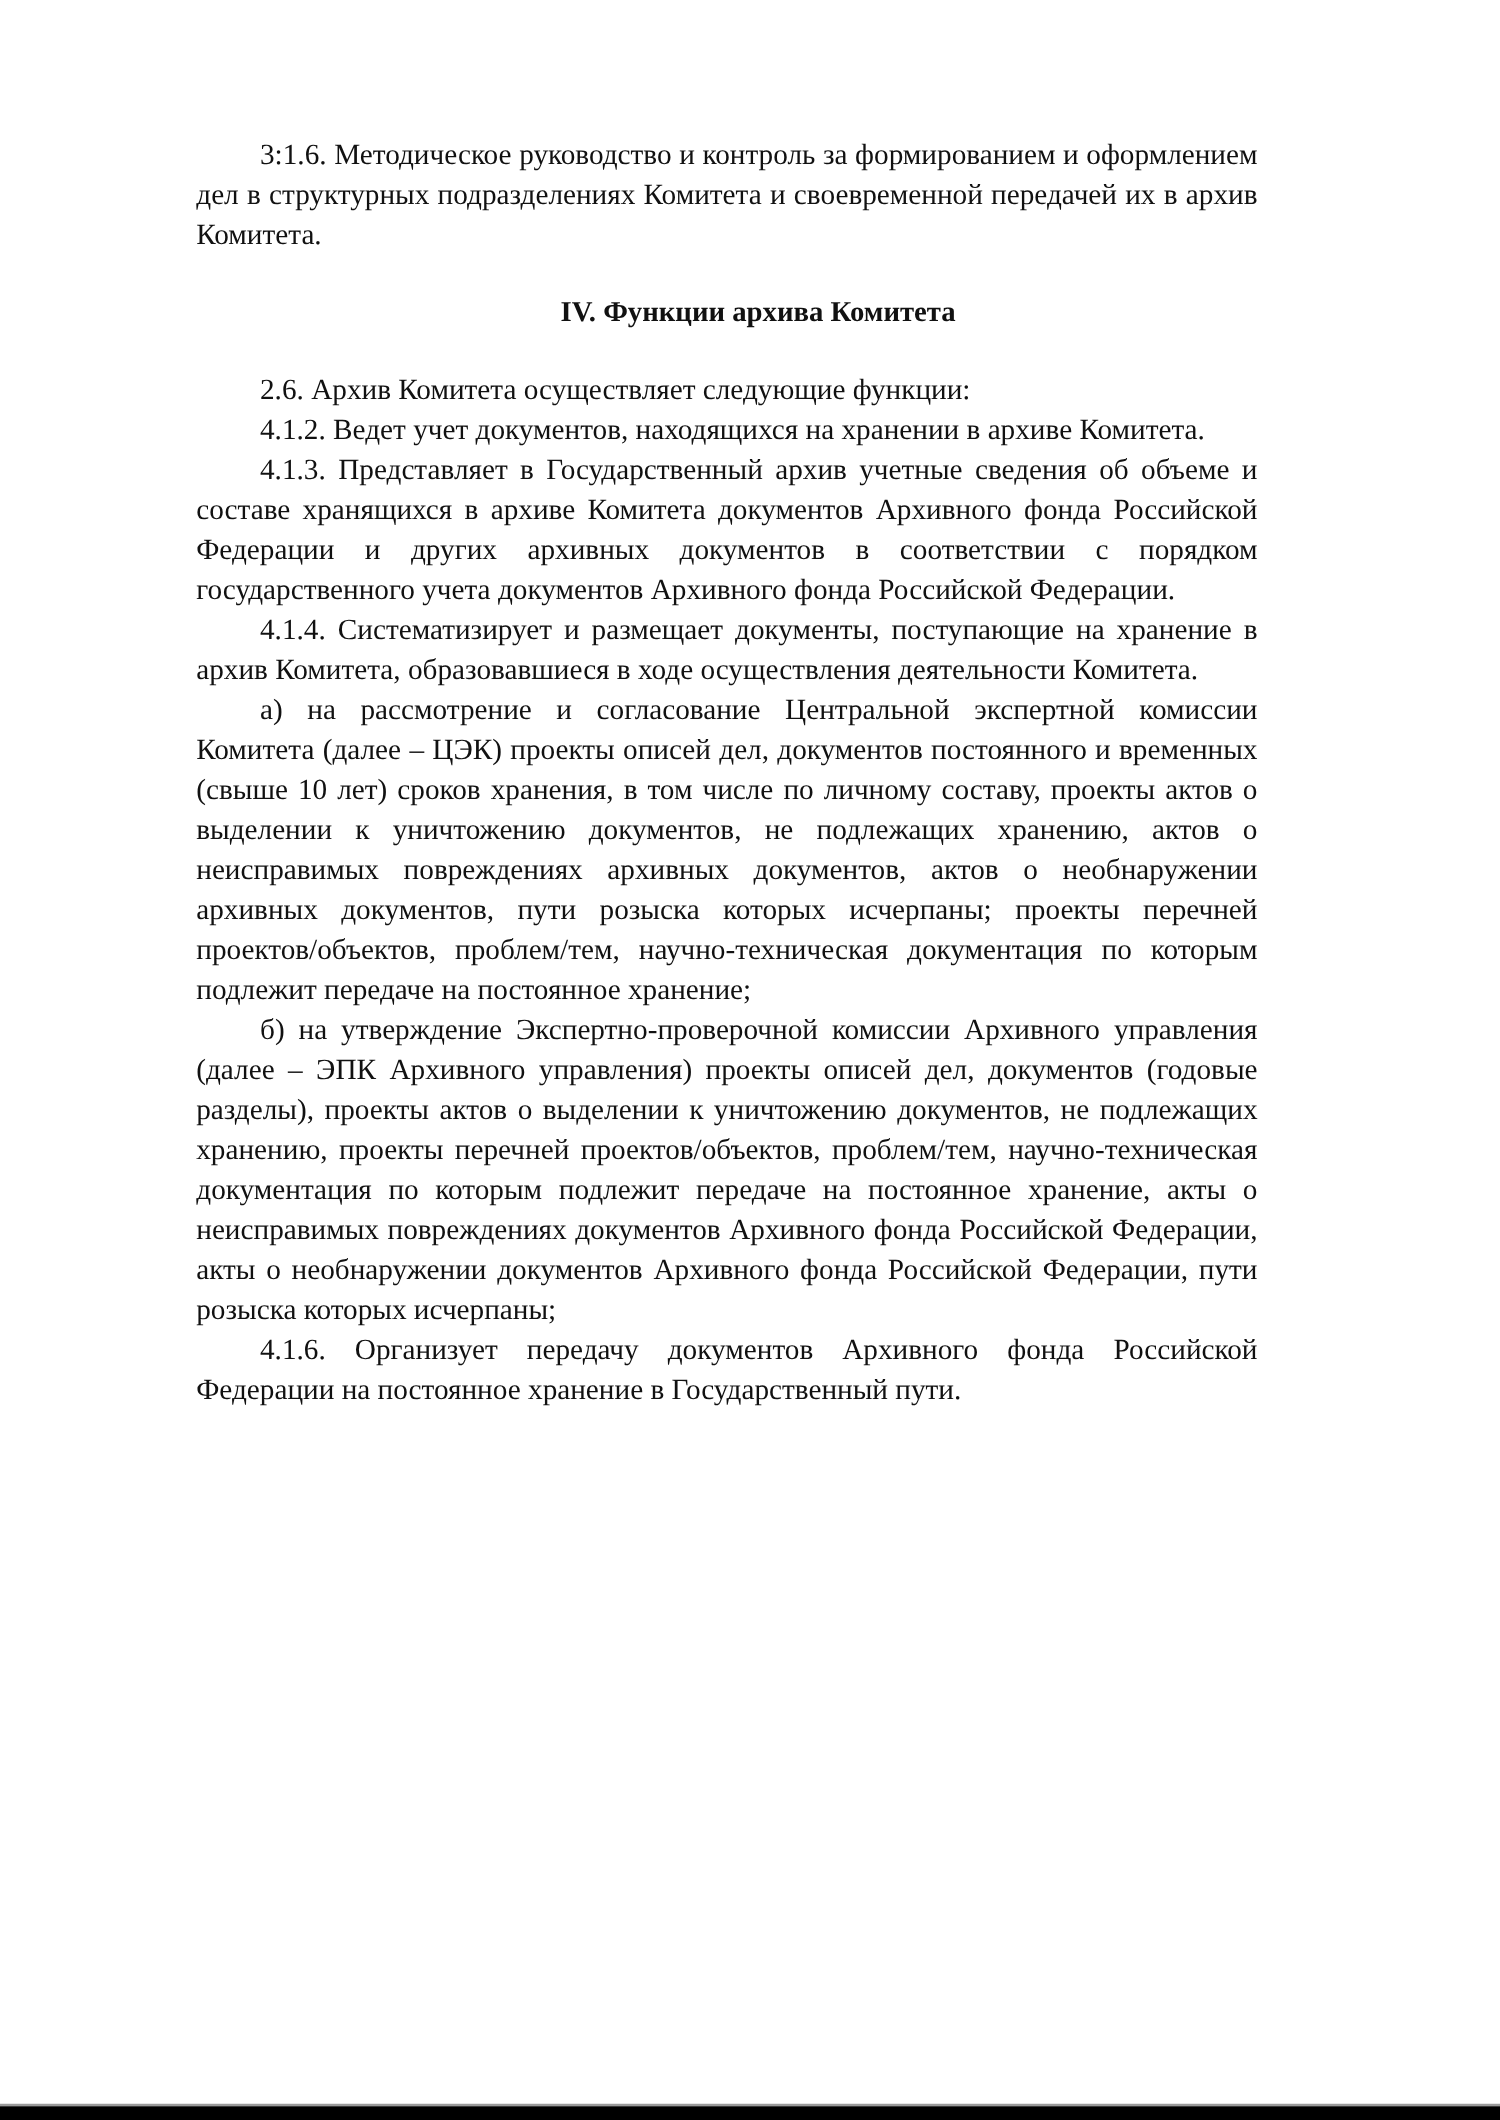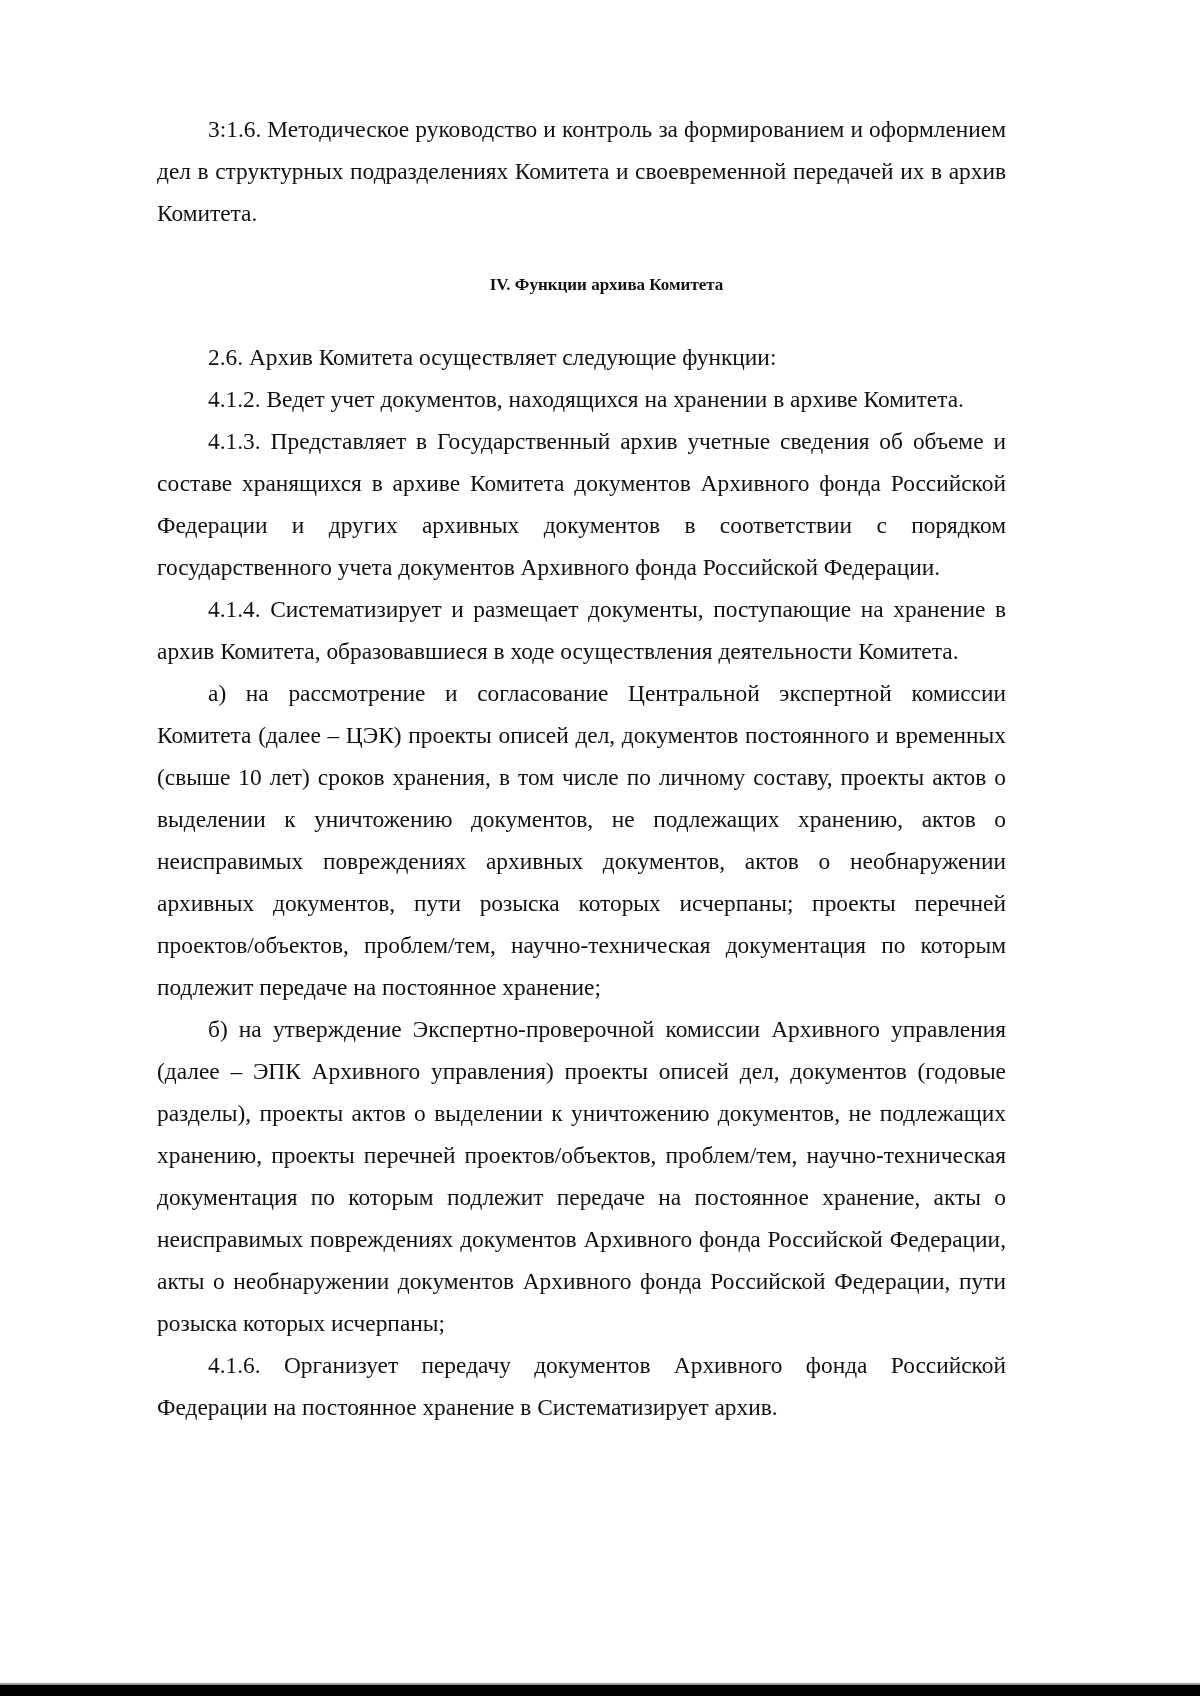--- a/index.html
+++ b/index.html
@@ -2,27 +2,27 @@
 <html><head>
 <meta charset="utf-8">
 <style>
   html, body { margin: 0; padding: 0; }
   body {
     width: 1200px; height: 1696px; background: #ffffff; position: relative; overflow: hidden;
     font-family: "Liberation Serif", "DejaVu Serif", serif; color: #111111;
   }
   .page-text {
     position: absolute; left: 157px; top: 108px; width: 849px;
-    font-size: 23.4px; line-height: 42px; letter-spacing: 0px;
+    font-size: 23.4px; line-height: 32px; letter-spacing: 0px;
   }
   .p {
     margin: 0; text-align: justify; text-indent: 51px;
   }
   .heading {
-    margin: 0; text-align: center; font-weight: bold; font-size: 17px;
+    margin: 0; text-align: center; font-weight: bold; font-size: 23px;
     padding-top: 30px; padding-bottom: 30px; padding-left: 50px;
   }
   .bottom-band {
     position: absolute; left: 0; bottom: 0; width: 1200px; height: 11px; background: #000000;
   }
   .bottom-band-edge {
     position: absolute; left: 0; bottom: 11px; width: 1200px; height: 2px; background: #9a9a9a;
   }
 </style>
 </head>
@@ -30,17 +30,17 @@
 
 <div class="page-text">
   <p class="p">3:1.6. Методическое руководство и контроль за формированием и оформлением дел в структурных подразделениях Комитета и своевременной передачей их в архив Комитета.</p>
   <p class="heading">IV. Функции архива Комитета</p>
   <p class="p">2.6. Архив Комитета осуществляет следующие функции:</p>
   <p class="p">4.1.2. Ведет учет документов, находящихся на хранении в архиве Комитета.</p>
   <p class="p">4.1.3. Представляет в Государственный архив учетные сведения об объеме и составе хранящихся в архиве Комитета документов Архивного фонда Российской Федерации и других архивных документов в соответствии с порядком государственного учета документов Архивного фонда Российской Федерации.</p>
   <p class="p">4.1.4. Систематизирует и размещает документы, поступающие на хранение в архив Комитета, образовавшиеся в ходе осуществления деятельности Комитета.</p>
   <p class="p">а) на рассмотрение и согласование Центральной экспертной комиссии Комитета (далее – ЦЭК) проекты описей дел, документов постоянного и временных (свыше 10 лет) сроков хранения, в том числе по личному составу, проекты актов о выделении к уничтожению документов, не подлежащих хранению, актов о неисправимых повреждениях архивных документов, актов о необнаружении архивных документов, пути розыска которых исчерпаны; проекты перечней проектов/объектов, проблем/тем, научно-техническая документация по которым подлежит передаче на постоянное хранение;</p>
   <p class="p">б) на утверждение Экспертно-проверочной комиссии Архивного управления (далее – ЭПК Архивного управления) проекты описей дел, документов (годовые разделы), проекты актов о выделении к уничтожению документов, не подлежащих хранению, проекты перечней проектов/объектов, проблем/тем, научно-техническая документация по которым подлежит передаче на постоянное хранение, акты о неисправимых повреждениях документов Архивного фонда Российской Федерации, акты о необнаружении документов Архивного фонда Российской Федерации, пути розыска которых исчерпаны;</p>
-  <p class="p">4.1.6. Организует передачу документов Архивного фонда Российской Федерации на постоянное хранение в Систематизирует архив.</p>
+  <p class="p">4.1.6. Организует передачу документов Архивного фонда Российской Федерации на постоянное хранение в Государственный пути.</p>
 </div>
 
 <div class="bottom-band-edge"></div>
 <div class="bottom-band"></div>
 
 </body></html>

